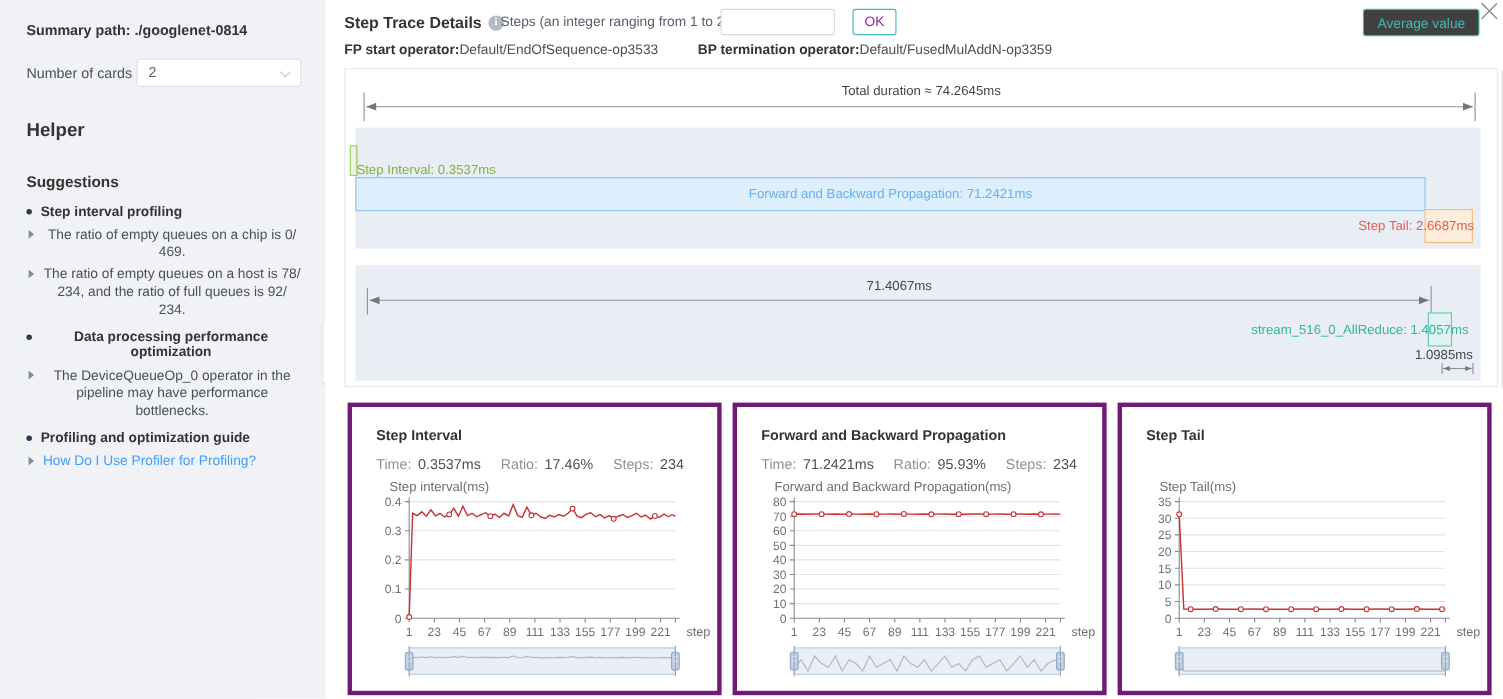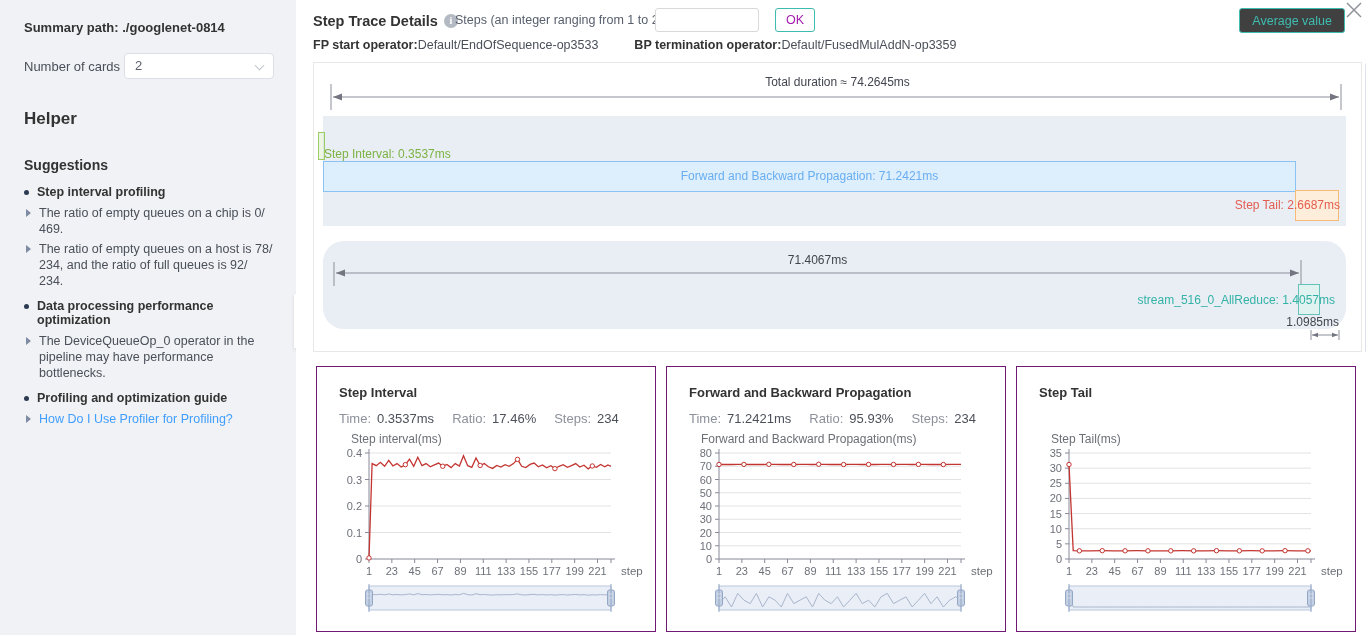--- a/index.html
+++ b/index.html
@@ -15,21 +15,21 @@
   .cards-label { font-size:13px; color:#4a4f59; }
   .cards-select { position:relative; margin-left:auto; width:150px; height:26px;
     background:#fff; border:1px solid #dcdfe6; border-radius:4px;
     font-size:13px; color:#575f6c; line-height:24px; padding-left:10px; cursor:pointer; }
   .select-chevron { position:absolute; right:9px; top:8px; width:8px; height:8px; }
   .select-chevron::before { content:""; position:absolute; left:0; top:0;
     width:6px; height:6px; border-right:1.5px solid #c0c4cc; border-bottom:1.5px solid #c0c4cc;
     transform:rotate(45deg); }
   .helper-title { font-size:17px; font-weight:bold; color:#333; margin-top:30px; }
   .suggestions-title { font-size:14px; font-weight:bold; color:#333; margin-top:28px; }
-  .sg-list { margin-top:12px; }
+  .sg-list { margin-top:12px;text-align:center; }
   .sg-group-title { font-size:12.5px; font-weight:bold; color:#333;
     margin:10px 0 6px 0; display:flex; }
   .sg-bullet { width:5px; height:5px; border-radius:50%; background:#2c3a52;
     margin:5px 8px 0 0; flex:0 0 auto; }
   .sg-item { font-size:12.5px; color:#4a4f59; line-height:16px; display:flex;
     margin:4px 0 4px 2px; }
   .sg-item.link .sg-text { color:#409eff; cursor:pointer; }
   .sg-tri { width:0; height:0; border-top:4px solid transparent; border-bottom:4px solid transparent;
     border-left:5px solid #7d8ba3; margin:4px 8px 0 0; flex:0 0 auto; }
   .collapse-handle { position:absolute; left:294px; top:294px; width:15px; height:54px;
@@ -65,40 +65,40 @@
   
   .trace-box { position:absolute; left:17px; top:62px; width:1049px; height:290px;
     border:1px solid #e8e8e8; background:#fff; }
   .trace-scrollbar { position:absolute; right:-14px; top:0; width:10px; height:290px;
     background:#dde3ee; border-radius:2px; cursor:pointer; }
   .total-label { position:absolute; left:0; top:12px; width:100%; text-align:center;
     font-size:12px; color:#41454e; }
   .arrow-svg { position:absolute; }
   .panel { position:absolute; left:9px; width:1023px; background:#e9edf4; }
   .panel1 { top:53px; height:110px; }
-  .panel2 { top:178px; height:88px;border-radius:21px; }
+  .panel2 { top:178px; height:105px; }
   .green-rect { position:absolute; left:-5px; top:16px; width:7px; height:28px;
     border:1px solid #9ccc65; background:rgba(156,204,101,.18); }
   .green-label { position:absolute; left:1px; top:31px; font-size:12px; color:#7cb342; white-space:nowrap; }
   .blue-bar { position:absolute; left:0; top:45px; width:973px; height:31px;
     border:1px solid #8ac2f4; background:#ddeefd; color:#69aef0; font-size:12px;
     text-align:center; line-height:29px; }
   .orange-rect { position:absolute; left:972px; top:74px; width:44px; height:31px;
     border:1px solid #f7ba79; background:#fdeedc; }
   .red-label { position:absolute; right:6px; top:82px; font-size:12px; color:#e35d50; white-space:nowrap; }
   .dur2-label { position:absolute; left:11px; top:12px; width:967px; text-align:center;
     font-size:12px; color:#41454e; }
   .teal-rect { position:absolute; left:975px; top:43px; width:22px; height:31px;
     border:1px solid #66c2b8; background:#e0f3f1; }
   .teal-label { position:absolute; right:11px; top:52px; font-size:12px; color:#33b3a6; white-space:nowrap; }
   .gap-label { position:absolute; right:7px; top:74px; font-size:12px; color:#41454e;margin-left:24px; }
 
   
   .card { position:absolute; top:366px; width:340px; height:266px;
-    border:1px solid #701a75; background:#fff; }
+    border:4px solid #701a75; background:#fff; }
   .card1 { left:20px; } .card2 { left:370px; } .card3 { left:720px; }
   .card-title { position:absolute; left:22px; top:18px; font-size:13px; font-weight:bold; color:#333; }
   .card-stats { position:absolute; left:22px; top:44px; font-size:13px; white-space:nowrap; }
   .stat-label { color:#8b909a; } .stat-val { color:#4c5059; margin-left:6px; }
   .stat-gap { display:inline-block; width:18px; }
   .mini-chart { position:absolute; left:8px; top:64px; }
 </style>
 </head>
 <body>
 

